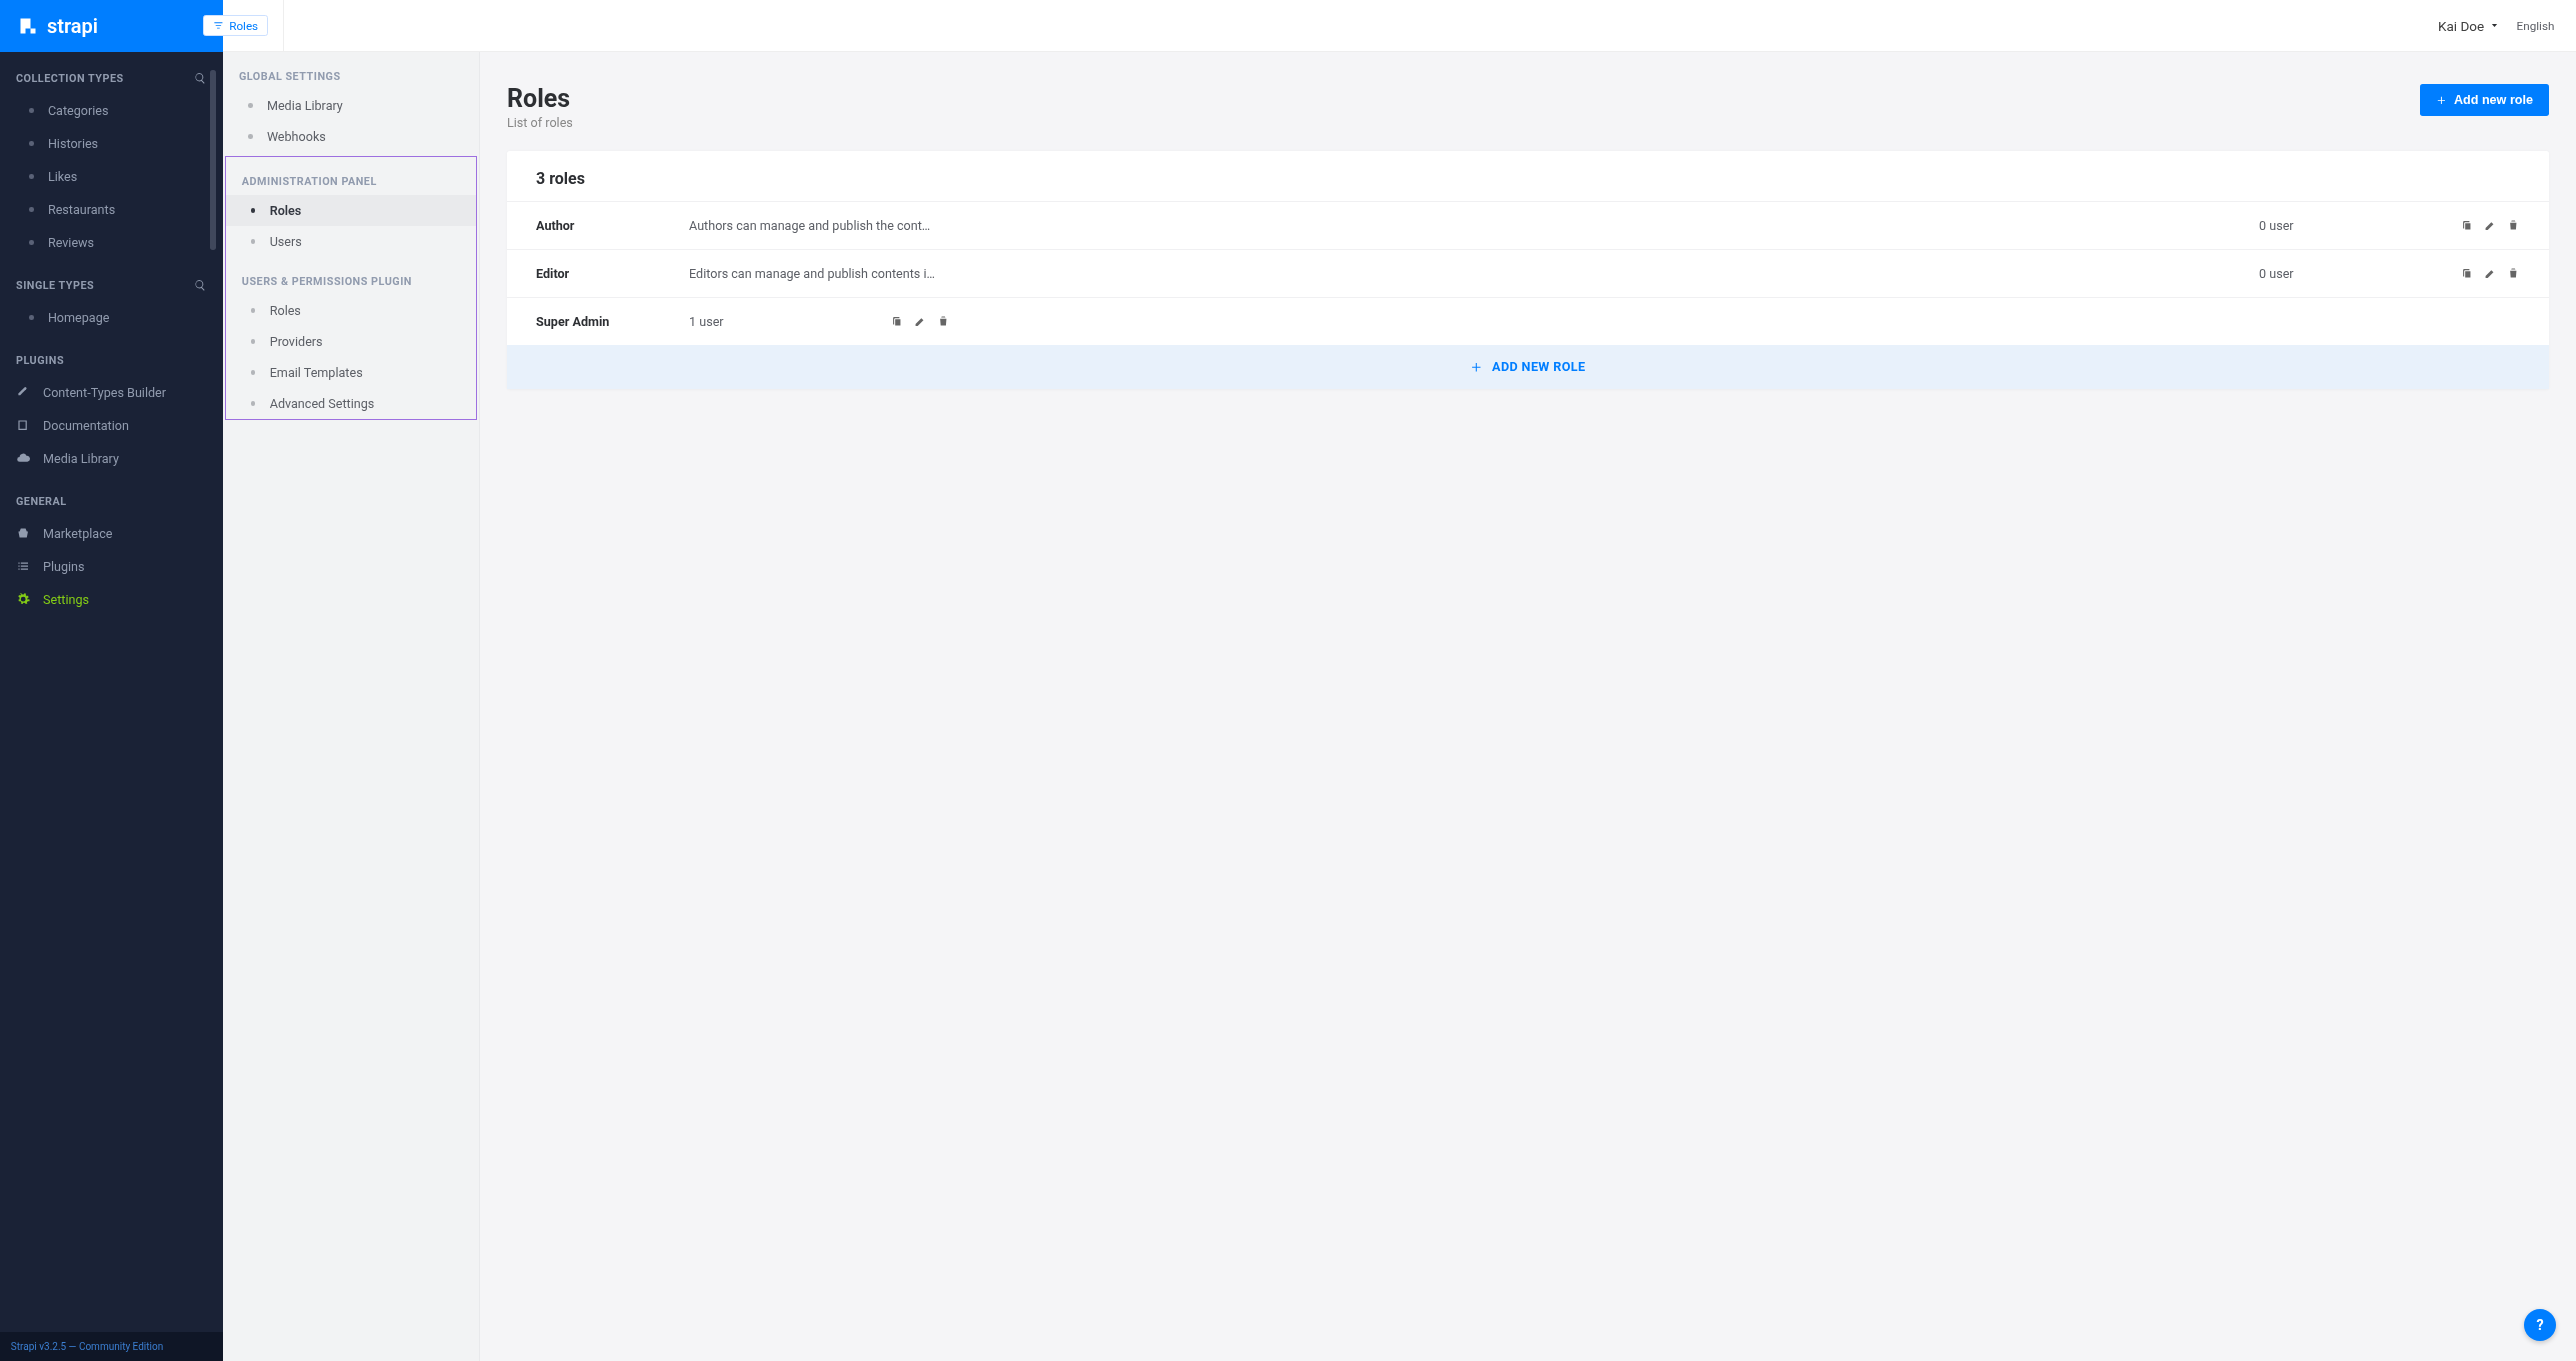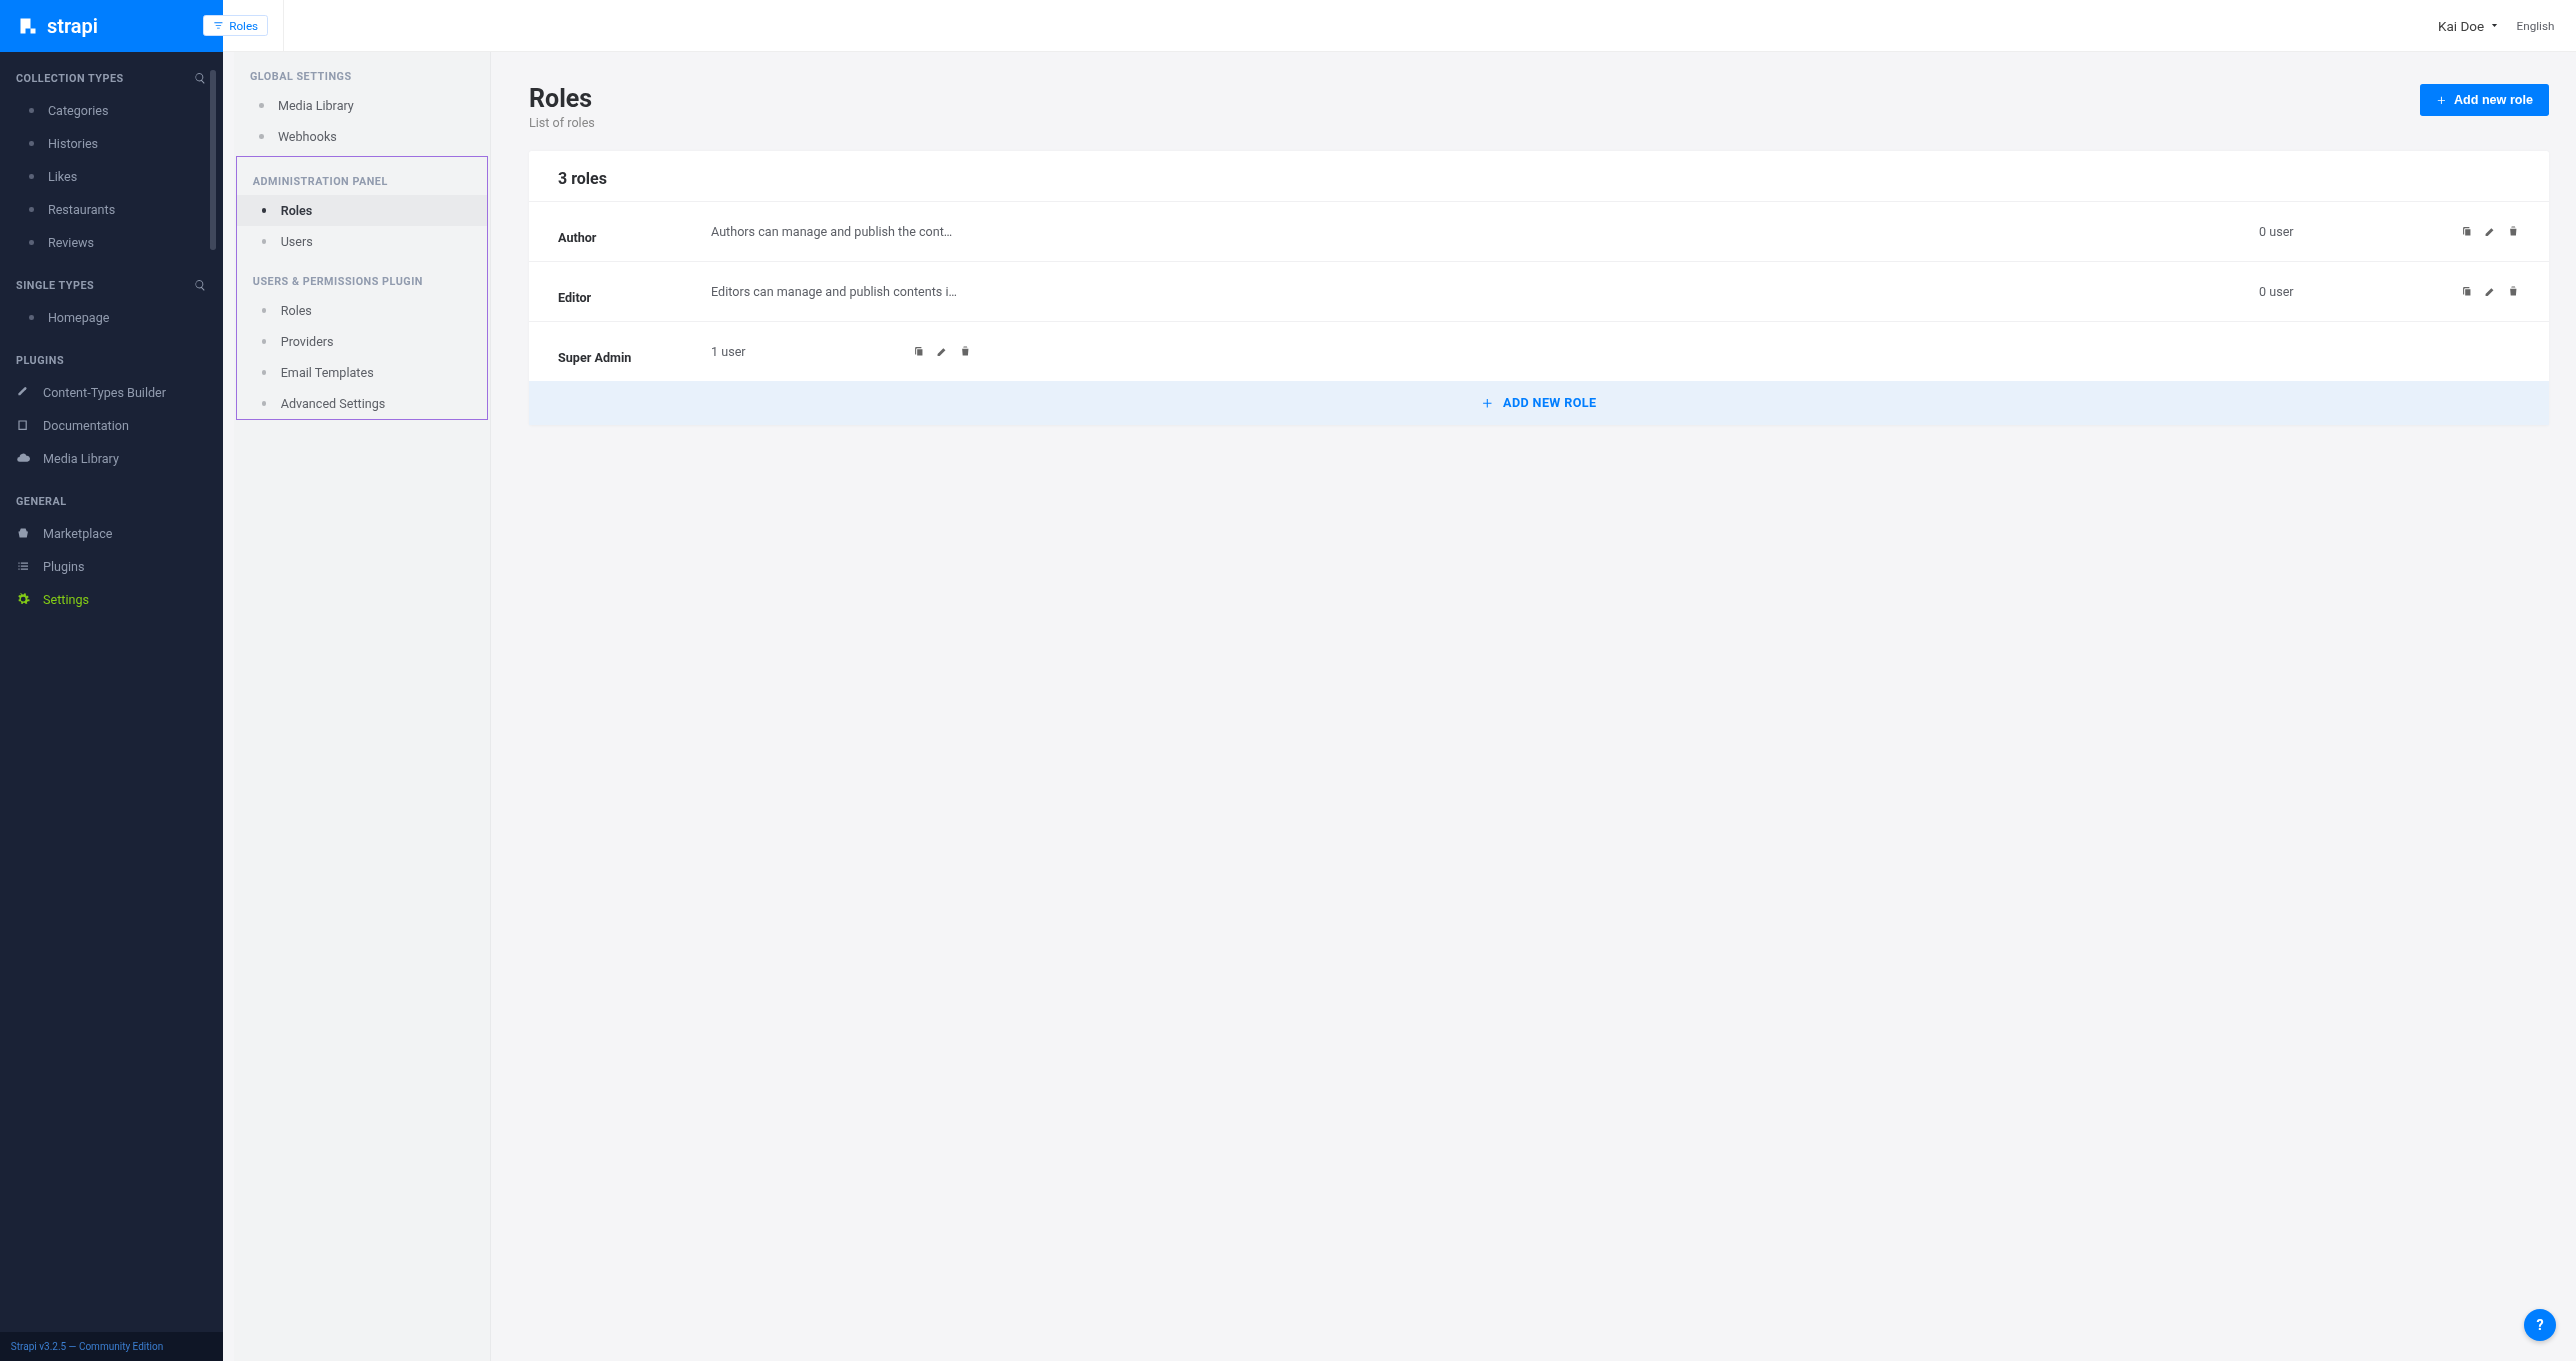--- a/index.html
+++ b/index.html
@@ -1,17 +1,17 @@
 <!DOCTYPE html>
 <html style="font-size:14.4px"><head>
 <meta charset="utf-8">
 <style>
 * { box-sizing: border-box; margin: 0; padding: 0; }
 body { font-family: -apple-system, BlinkMacSystemFont, "Segoe UI", Roboto, Helvetica, Arial, sans-serif; background: #f5f5f7; color: #333; overflow: hidden; }
-.app { display: flex; height: 100vh; width: 100vw; gap: 11px; }
+.app { display: flex; height: 100vh; width: 100vw; }
 
 
 .sidebar-left { width: 223px; background: #1a2236; color: #919bae; display: flex; flex-direction: column; position: relative; }
 .logo-bar { height: 52px; background: #007eff; display: flex; align-items: center; padding-left: 18px; padding-right: 18px; }
 .logo-bar svg { margin-right: 9px; }
 .logo-text { color: #fff; font-size: 20px; font-weight: 600; }
 .sidebar-scroll { flex: 1; overflow-y: auto; padding-top: 20px; position: relative; }
 .scroll-indicator { position: absolute; right: 7.2px; top: 70px; width: 5.4px; height: 180px; background: #40485c; border-radius: 2.7px; }
 .section-header { display: flex; align-items: center; justify-content: space-between; padding: 0 16px; margin-bottom: 9px; }
 .section-header-title { font-size: 10.8px; font-weight: 700; letter-spacing: 0.5px; color: #919bae; }
@@ -49,21 +49,21 @@
 .content { padding: 32px 27px 0 27px; margin-top: 52px; }
 .page-header { display: flex; justify-content: space-between; align-items: flex-start; margin-bottom: 21.6px; }
 .page-title { font-size: 25px; font-weight: 700; color: #2d2f33; }
 .page-subtitle { font-size: 12.6px; color: #888; margin-top: 1.8px; }
 .btn-primary { background: #007eff; color: #fff; border: none; border-radius: 2.7px; padding: 9px 16px; font-size: 12.6px; font-weight: 600; cursor: pointer; display: flex; align-items: center; }
 .btn-primary svg { margin-right: 7.2px; }
 
 .card { background: #fff; border-radius: 2.7px; box-shadow: 0 0.9px 2.7px rgba(0,0,0,0.04); }
 .card-header { padding: 18px 29px 12.6px; font-size: 16px; font-weight: 700; color: #2d2f33; }
 .role-row { display: flex; align-items: center; padding: 16px 29px; border-top: 0.9px solid #f0f0f2; font-size: 12.6px; }
-.role-name { width: 153px; font-weight: 700; color: #2d2f33; margin-top: 12px; }
+.role-name { width: 153px; font-weight: 700; color: #2d2f33; }
 .role-desc { flex: 1; color: #5c5f66; white-space: nowrap; overflow: hidden; text-overflow: ellipsis; padding-right: 18px; }
 .role-count { width: 180px; color: #5c5f66; }
 .role-actions { width: 81px; display: flex; justify-content: flex-end; gap: 10.8px; }
 .role-actions svg { width: 12.6px; height: 12.6px; fill: #666; cursor: pointer; }
 .card-footer { background: #e8f1fb; padding: 14.4px; text-align: center; color: #007eff; font-size: 12.6px; font-weight: 700; letter-spacing: 0.4px; cursor: pointer; display: flex; align-items: center; justify-content: center; }
 .card-footer svg { margin-right: 9px; }
 
 
 .help-fab { position: fixed; right: 20px; bottom: 20px; width: 32px; height: 32px; border-radius: 50%; background: #007eff; color: #fff; display:flex; align-items:center; justify-content:center; font-weight:700; cursor:pointer; box-shadow: 0 1.8px 5.4px rgba(0,0,0,0.2); }
 </style>

